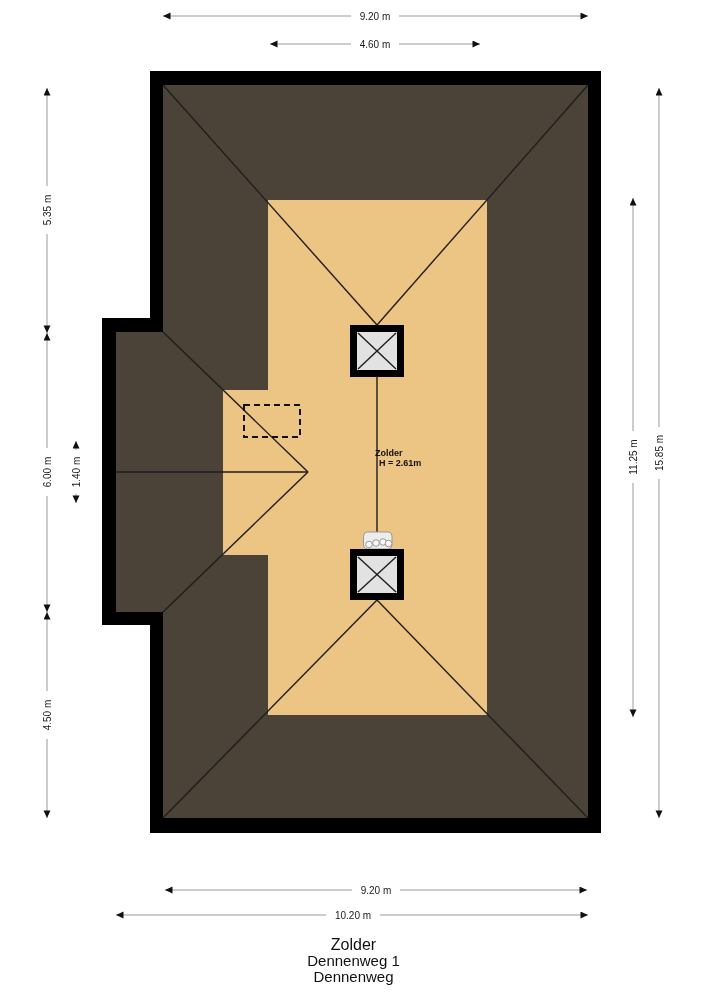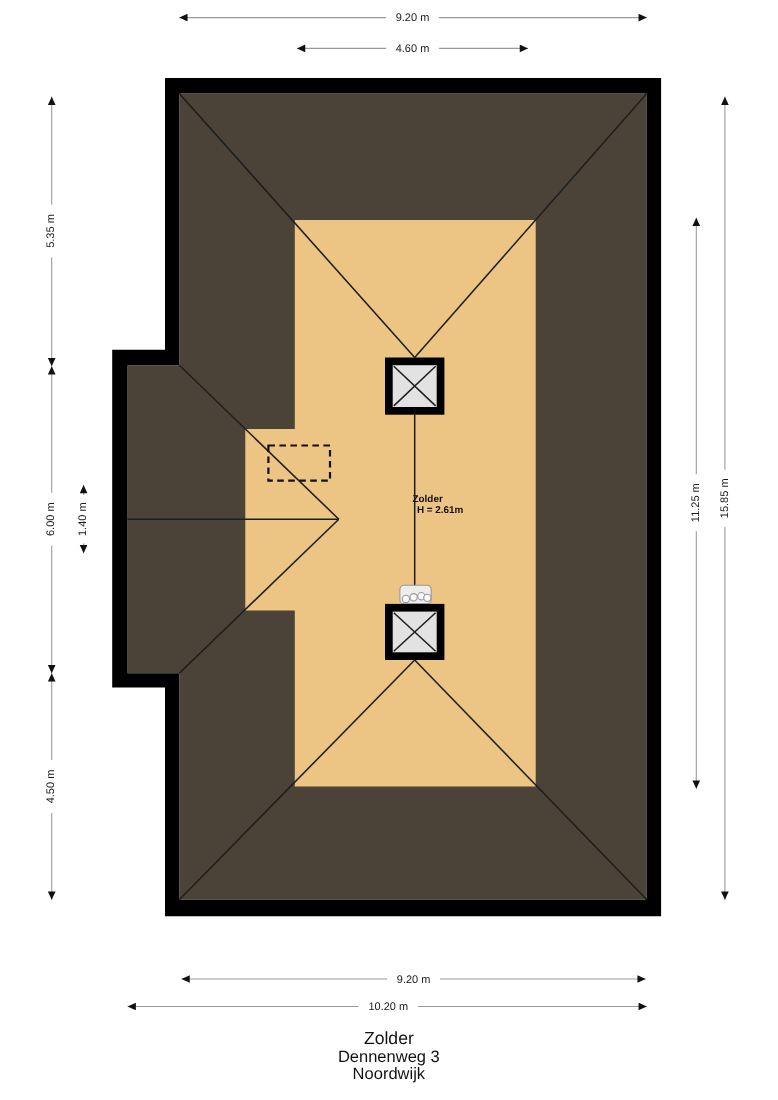--- a/index.html
+++ b/index.html
@@ -128,16 +128,16 @@
 
     <g>
       <line class="dimline" x1="116" y1="915" x2="588" y2="915" marker-start="url(#arw)" marker-end="url(#arw)"></line>
       <rect class="dimbg" x="326" y="909" width="54" height="12"></rect>
       <text class="dimtext" x="353" y="918.5" text-anchor="middle">10.20 m</text>
     </g>
   </svg>
 
   <div class="titleblock">
     <div class="t1">Zolder</div>
-    <div class="t2">Dennenweg 3</div>
-    <div class="t2">Noordwijk</div>
+    <div class="t2">Dennenweg 1</div>
+    <div class="t2">Dennenweg</div>
   </div>
 </div>
 
 </body></html>

